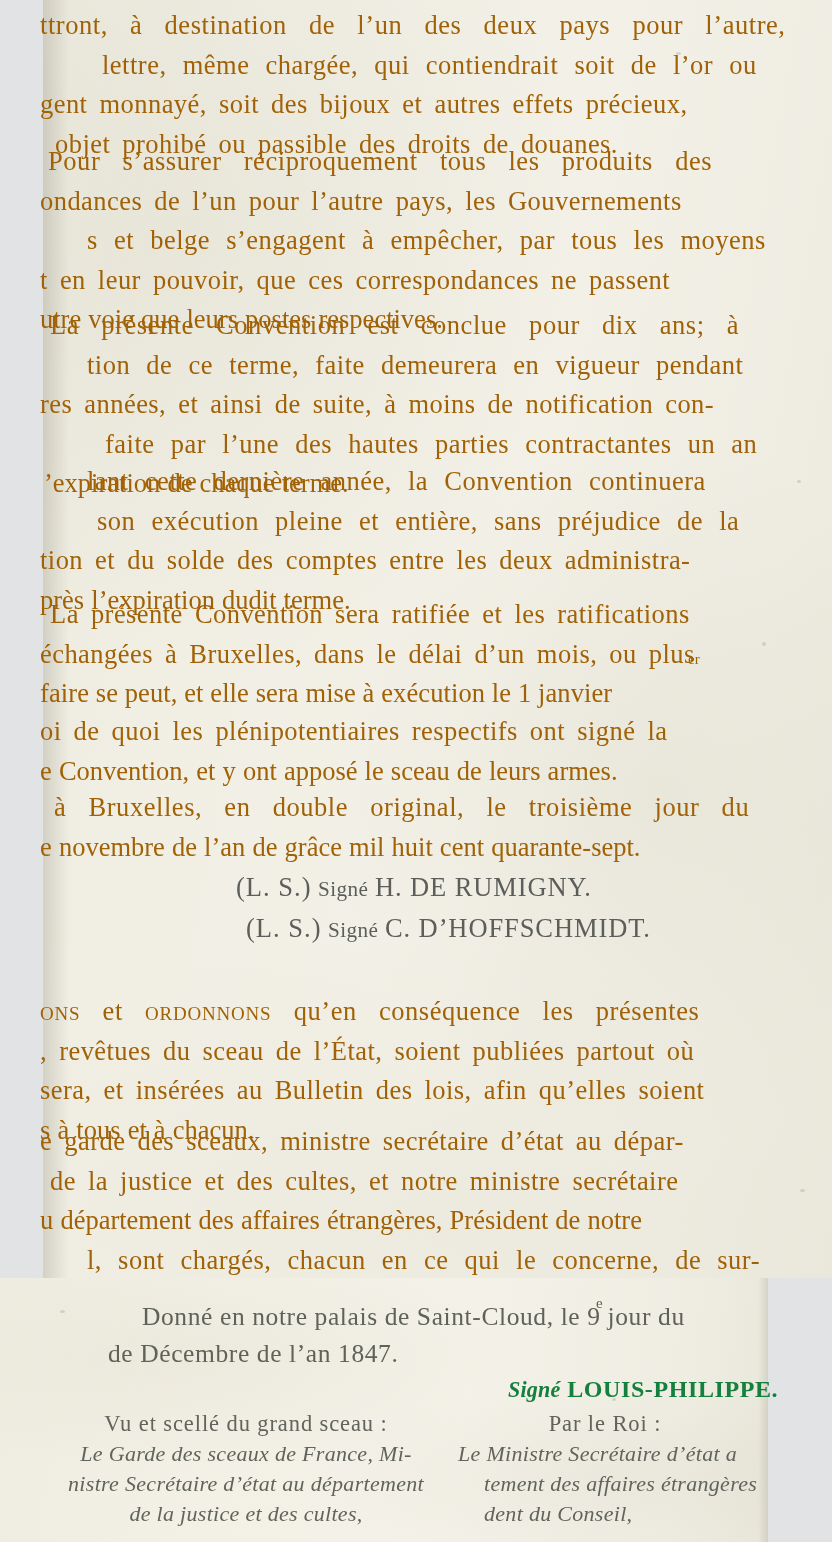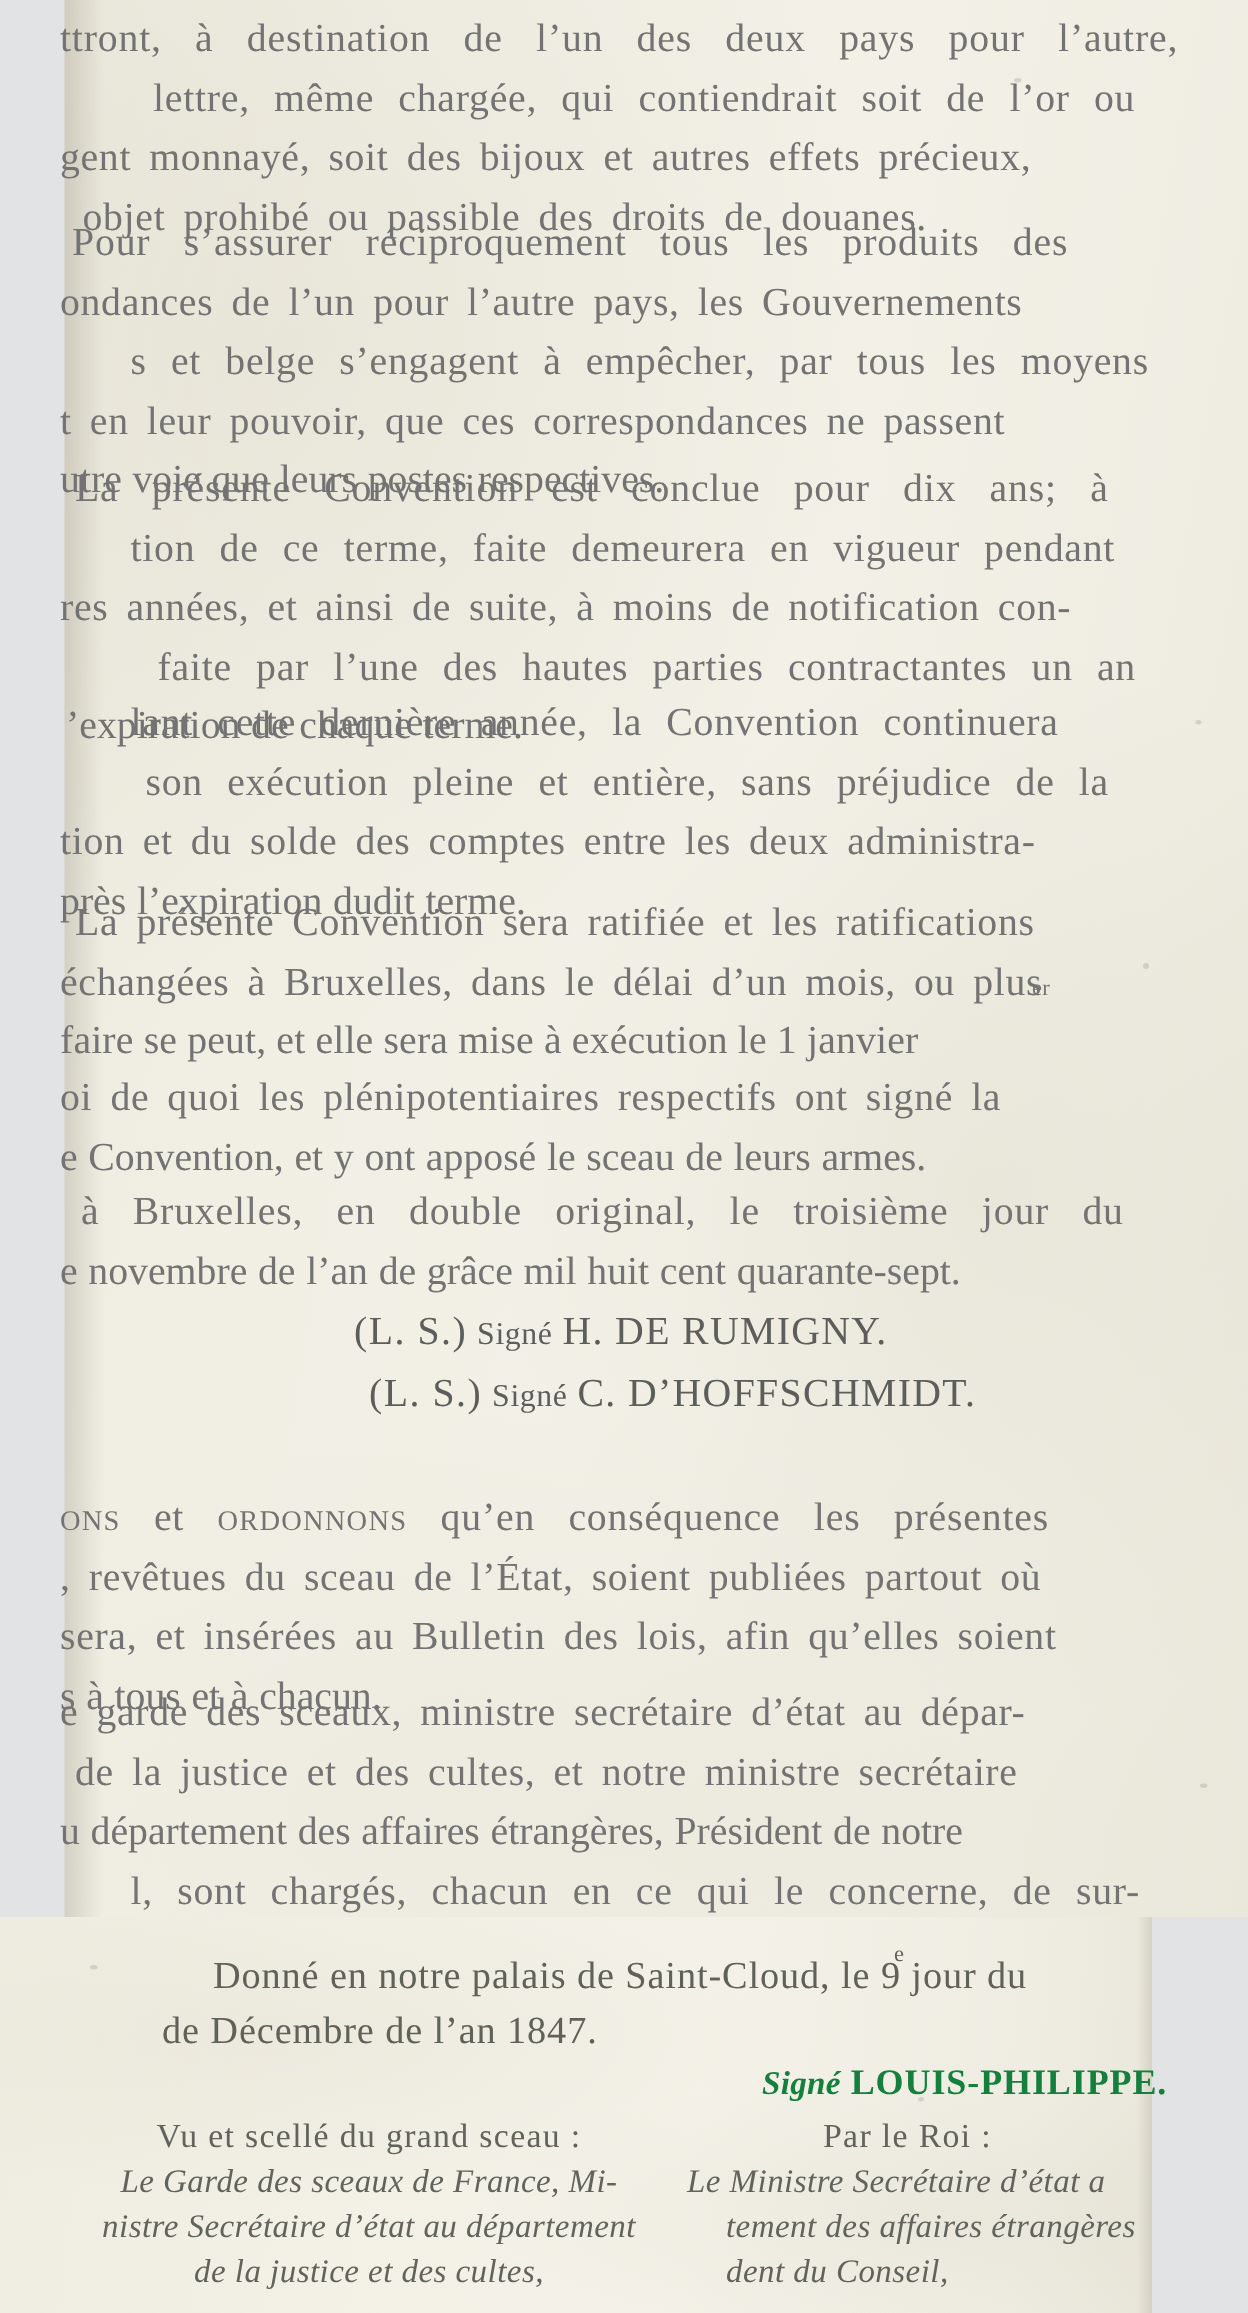--- a/index.html
+++ b/index.html
@@ -71,21 +71,21 @@
     width: 10px; height: 100%;
     background: linear-gradient(90deg, rgba(160,156,140,0), rgba(160,156,140,.28));
   }
 
   
   .body-block {
     position: absolute;
     font-size: 26.5px;
     line-height: 39.5px;
     letter-spacing: .1px;
-    color: #737373;
+    color: #a16207;
     white-space: nowrap;
   }
   .body-block .ln {
     display: block;
     white-space: nowrap;
   }
   .ln.wide { letter-spacing: .45px; word-spacing: 5px; }
   .ln.wider { letter-spacing: .5px; word-spacing: 9px; margin-left: 47px; }
   .ln.widest { letter-spacing: .55px; word-spacing: 15px; }
   .ln.tight { letter-spacing: 0; word-spacing: .5px; }

